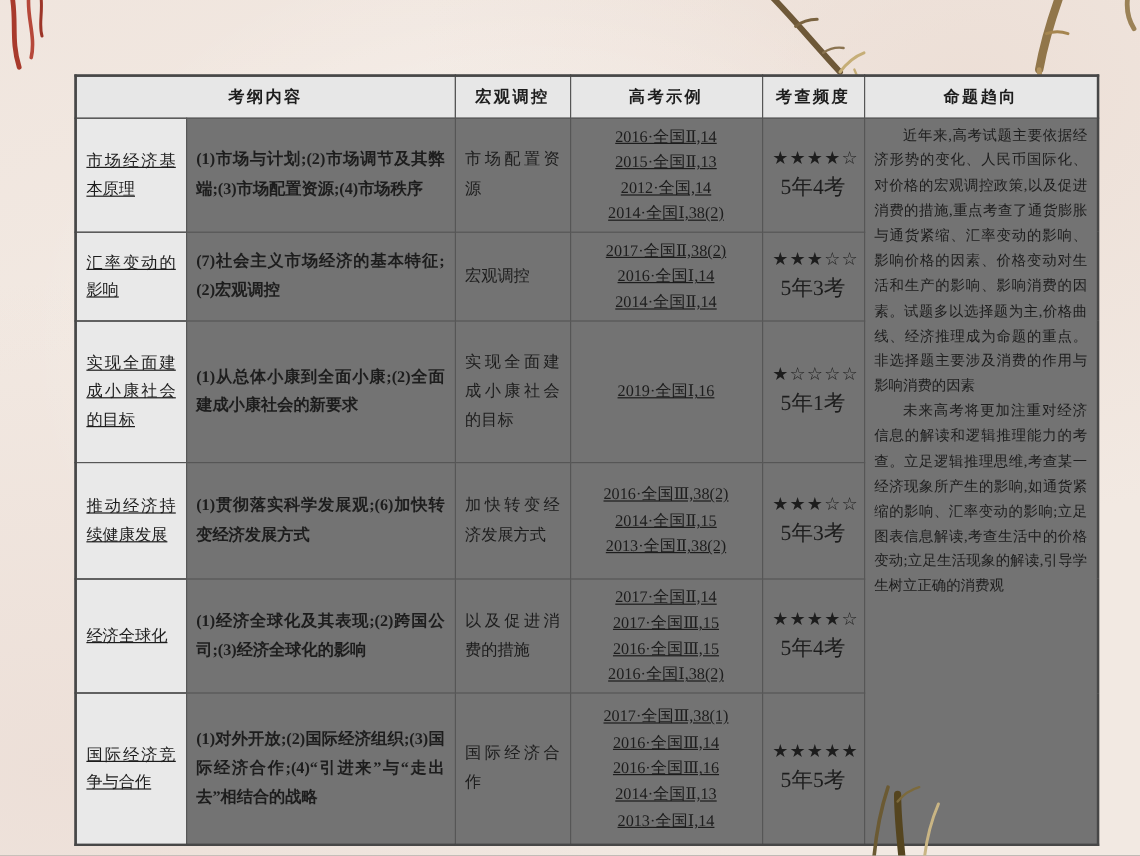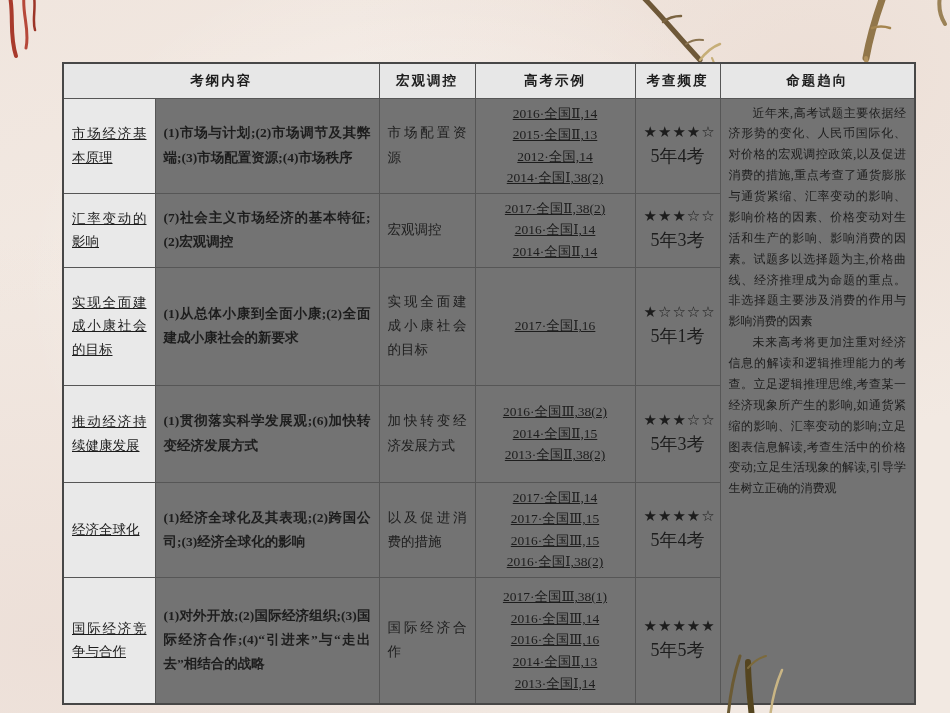--- a/index.html
+++ b/index.html
@@ -136,21 +136,21 @@
     <td class="freq">
       <div class="stars">★★★☆☆</div>
       <div class="freq-text">5年3考</div>
     </td>
   </tr>
 
   <tr style="height:118px">
     <td class="topic">实现全面建成小康社会的目标</td>
     <td class="content">(1)从总体小康到全面小康;(2)全面建成小康社会的新要求</td>
     <td class="hotspot">实现全面建成小康社会的目标</td>
-    <td class="examples">2017·全国Ⅰ,16</td>
+    <td class="examples">2019·全国Ⅰ,16</td>
     <td class="freq">
       <div class="stars">★☆☆☆☆</div>
       <div class="freq-text">5年1考</div>
     </td>
   </tr>
 
   <tr style="height:97px">
     <td class="topic">推动经济持续健康发展</td>
     <td class="content">(1)贯彻落实科学发展观;(6)加快转变经济发展方式</td>
     <td class="hotspot">加快转变经济发展方式</td>

